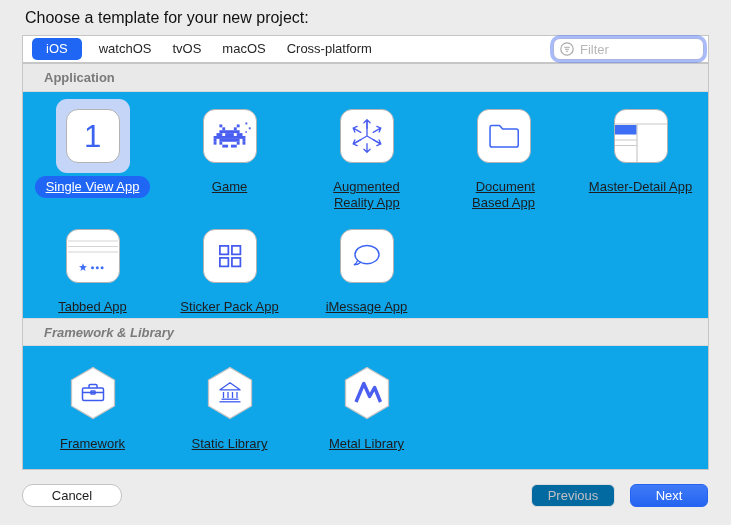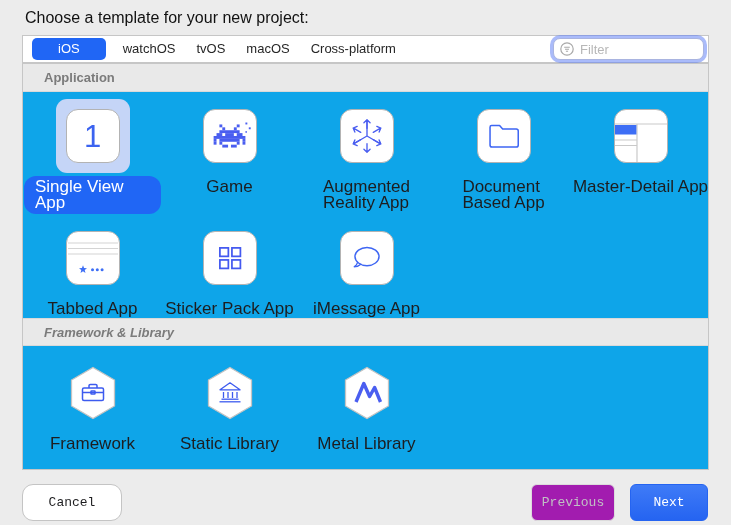--- a/index.html
+++ b/index.html
@@ -12,21 +12,21 @@
   .title{position:absolute;left:25px;top:9px;font-size:16px;color:#111;}
   
   .tabbar{
     position:absolute;left:22px;top:35px;width:687px;height:28px;
     background:#fff;border:1px solid #c6c6c6;box-sizing:border-box;
     display:flex;align-items:center;padding-left:9px;
   }
   .tab{font-size:13px;color:#262626;margin-right:21px;cursor:default;line-height:20px;}
   .tab.selected{
     background:#2066f5;color:#fff;border-radius:5px;
-    padding:1px 26px;margin-right:17px;
+    padding:1px 14px;margin-right:17px;
   }
   
   .filterwrap{
     position:absolute;left:553px;top:38px;width:151px;height:22px;
     background:#fff;border:1px solid #a9b4e0;border-radius:7px;
     box-shadow:0 0 0 3px rgba(100,132,245,.55);
     display:flex;align-items:center;padding:0 5px;box-sizing:border-box;
   }
   .filterwrap svg{flex:0 0 auto;margin-right:3px;}
   .filterwrap input{
@@ -57,35 +57,35 @@
     display:flex;align-items:center;justify-content:center;flex:0 0 auto;
   }
   .iconwrap.selected{background:#c5d5f7;}
   .appsq{
     width:54px;height:54px;background:#fff;border:1px solid #b3b3b3;border-radius:12px;
     box-sizing:border-box;position:relative;overflow:hidden;
     display:flex;align-items:center;justify-content:center;
   }
   .one{font-size:31px;color:#3b63f0;line-height:1;}
   .tpl-label{
-    margin-top:6px;font-size:17px;text-align:left;color:#1d1d1f;
-    white-space:pre-line;line-height:16px;
+    margin-top:6px;font-size:13px;text-align:right;color:#1d1d1f;
+    white-space:pre-line;line-height:16px;text-decoration:underline;
   }
   .tpl-label.pill{
     background:#2066f5;color:#fff;border-radius:12px;
     padding:3px 11px;margin-top:3px;
   }
   
   .btn{
-    position:absolute;top:484px;height:37px;box-sizing:border-box;
+    position:absolute;top:484px;height:23px;box-sizing:border-box;
     display:flex;align-items:center;justify-content:center;
-    font-size:13px;border-radius:6px;cursor:default;font-family:Liberation Mono, monospace;
+    font-size:13px;border-radius:6px;cursor:default;
   }
   .btn-cancel{left:22px;width:100px;background:#fff;border:1px solid #c4c4c4;border-radius:11px;color:#1d1d1f;}
-  .btn-prev{left:531px;width:84px;background:#a21caf;border:1px solid #dcdcdc;color:#c0c0c4;}
+  .btn-prev{left:531px;width:84px;background:#0369a1;border:1px solid #dcdcdc;color:#c0c0c4;}
   .btn-next{left:630px;width:78px;background:linear-gradient(#3f7bf7,#2564f1);border:1px solid #2564f1;color:#fff;}
 </style>
 </head>
 <body>
 
 <div class="title">Choose a template for your new project:</div>
 
 <div class="tabbar">
   <span class="tab selected">iOS</span>
   <span class="tab">watchOS</span>

